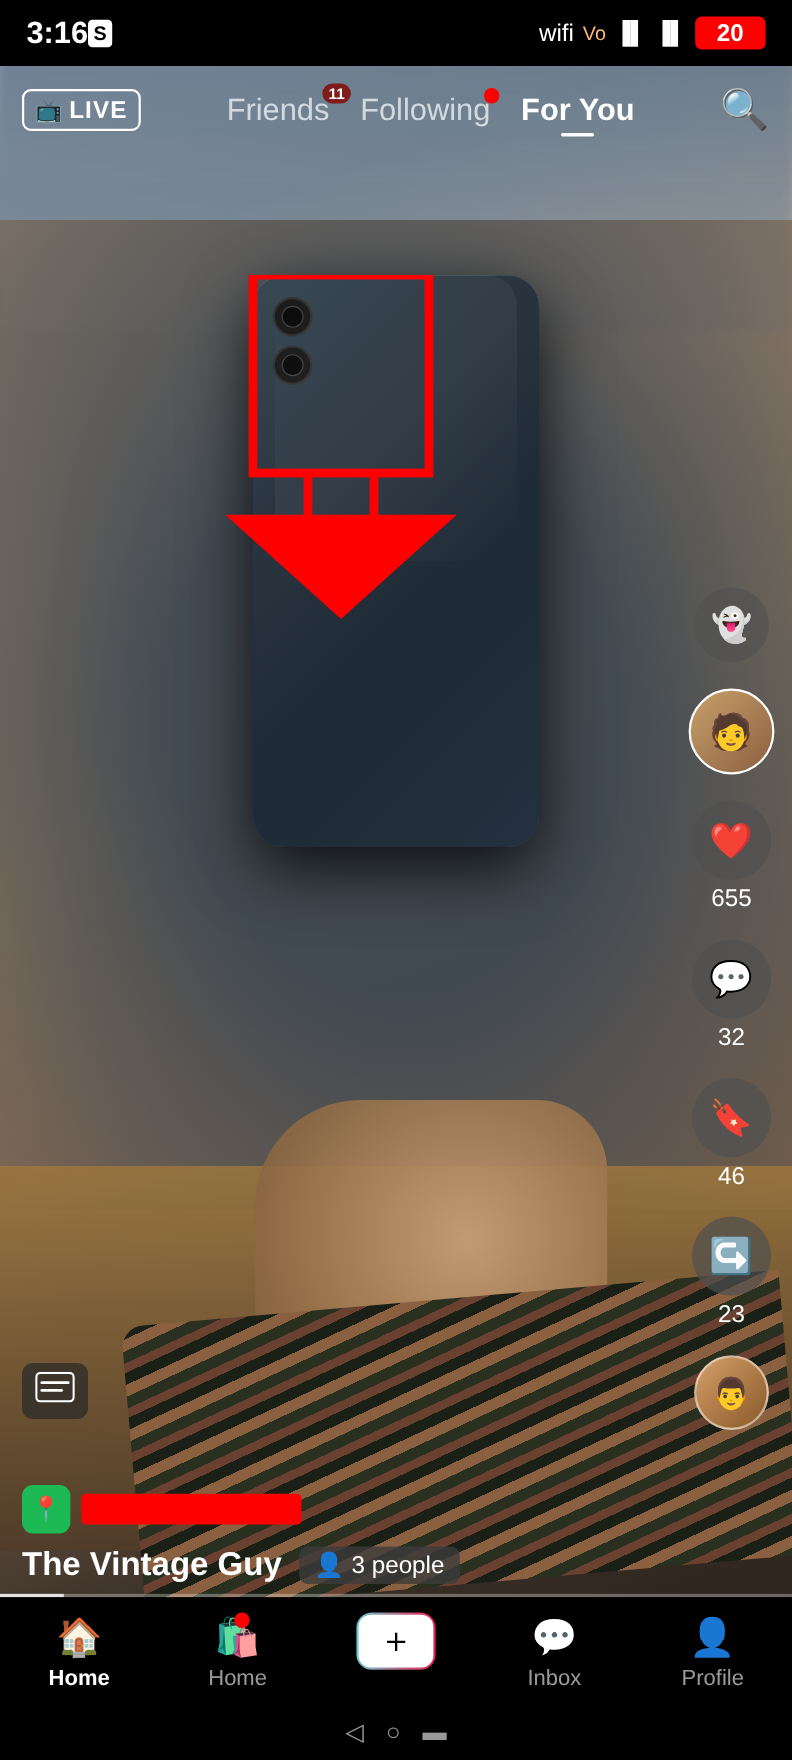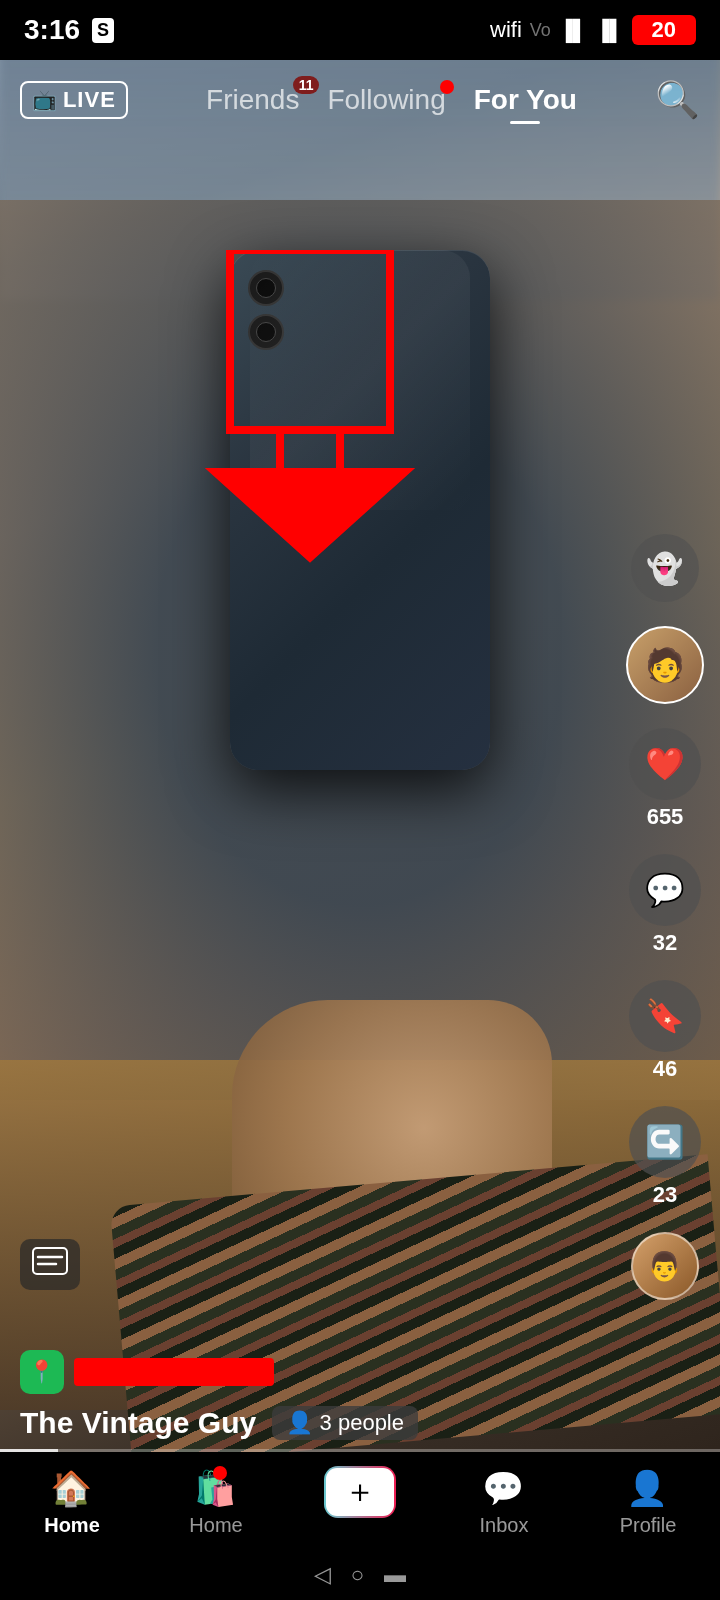--- a/index.html
+++ b/index.html
@@ -289,21 +289,21 @@
       background: rgba(80,80,80,0.7);
       display: flex;
       align-items: center;
       justify-content: center;
       color: #fff;
       font-size: 32px;
     }
     .action-count {
       color: #fff;
       font-size: 22px;
-      font-weight: 700;
+      font-weight: 400;
     }
     .avatar-circle {
       width: 78px; height: 78px;
       border-radius: 50%;
       overflow: hidden;
       border: 2px solid #fff;
       background: linear-gradient(135deg, #c8a06a, #8a6040);
       display: flex;
       align-items: center;
       justify-content: center;
@@ -539,27 +539,27 @@
 
   <line x1="80" y1="180" x2="80" y2="220" stroke="red" stroke-width="8"></line>
   <line x1="140" y1="180" x2="140" y2="220" stroke="red" stroke-width="8"></line>
   <polygon points="10,220 210,220 110,310" fill="red" stroke="red" stroke-width="4"></polygon>
 </svg>
 
 <div class="hand-area"></div>
 <div class="sleeve"></div>
 
 <div class="status-bar">
-  <div style="display:flex; align-items:center; gap:12px;">
+  <div style="display:flex; align-items:center; ">
     <span class="status-time">3:16</span>
     <span class="shop-icon-status">S</span>
   </div>
   <div class="status-icons">
     <span>wifi</span>
-    <span style="font-size:18px; color:#737373;">Vo</span>
+    <span style="font-size:18px; color:#fdba74;">Vo</span>
     <span style="font-size:20px; color:#fff;">▐▌</span>
     <span style="font-size:20px; color:#fff;">▐▌</span>
     <span class="battery-badge">20</span>
   </div>
 </div>
 
 <div class="top-nav">
   <div class="live-badge">
     <span class="tv-icon">📺</span>
     <span class="live-text">LIVE</span>

